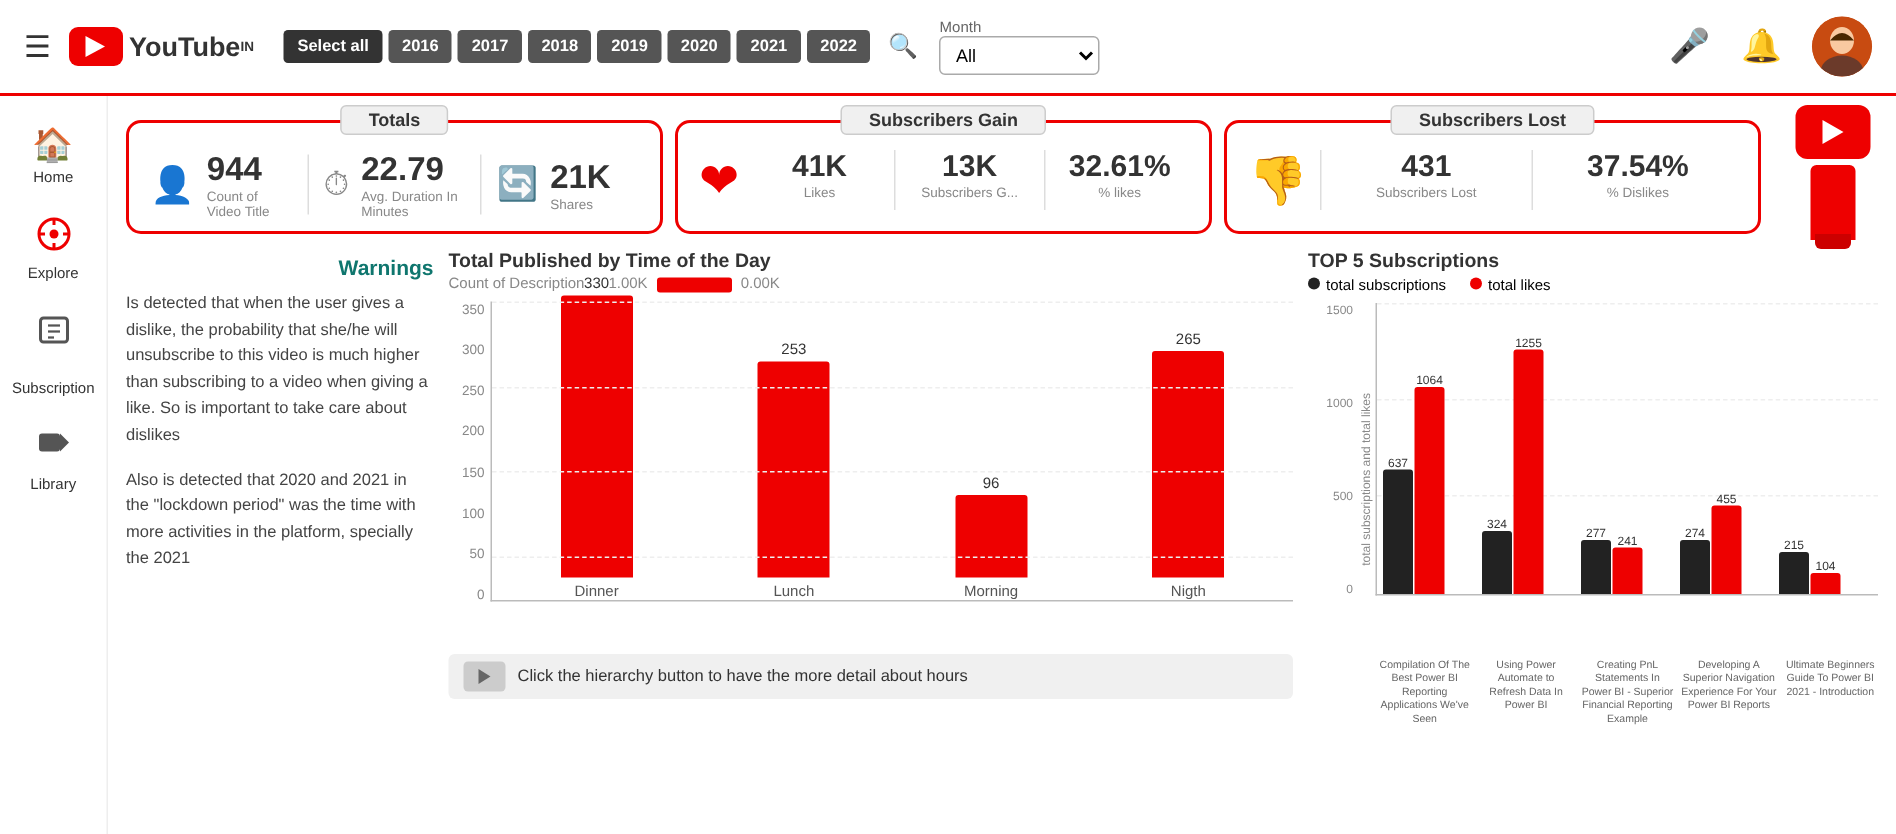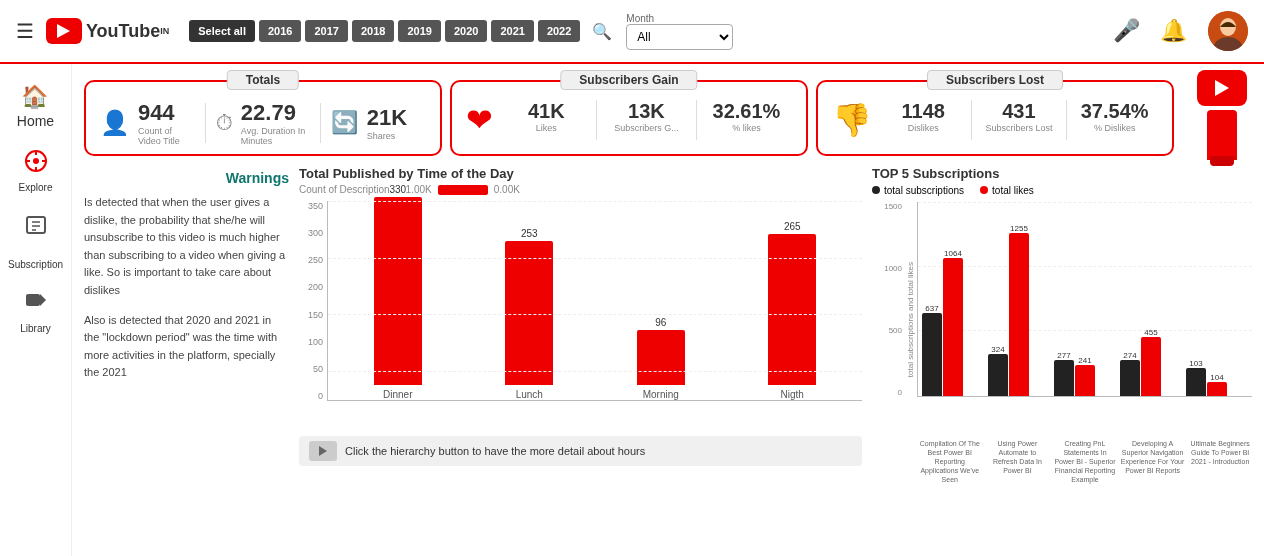--- a/index.html
+++ b/index.html
@@ -52,21 +52,21 @@
         <ellipse cx="20" cy="36" rx="14" ry="10" fill="#6b3a2a"></ellipse>
         <path d="M12 16 Q20 6 28 16" fill="#4a2800"></path>
       </svg>
     </div>
   </div>
 </div>
 
 <div style="position:absolute;left:0;top:64px;width:72px;height:492px;display:flex;flex-direction:column;align-items:center;padding-top:12px;gap:4px;border-right:1px solid #eee;">
   <div style="display:flex;flex-direction:column;align-items:center;gap:3px;padding:8px 6px;cursor:pointer;border-radius:8px;width:62px;">
     <span style="font-size:22px;">🏠</span>
-    <span style="font-size:14px;color:#333;">Home</span>
+    <span style="font-size:10px;color:#333;">Home</span>
   </div>
   <div style="display:flex;flex-direction:column;align-items:center;gap:3px;padding:8px 6px;cursor:pointer;border-radius:8px;width:62px;">
     <span style="font-size:22px;color:#e00;">
       <svg width="24" height="24" viewBox="0 0 24 24">
           <circle cx="12" cy="12" r="10" fill="none" stroke="#e00" stroke-width="2"></circle>
           <circle cx="12" cy="12" r="3" fill="#e00"></circle>
           <line x1="12" y1="2" x2="12" y2="6" stroke="#e00" stroke-width="2"></line>
           <line x1="12" y1="18" x2="12" y2="22" stroke="#e00" stroke-width="2"></line>
           <line x1="2" y1="12" x2="6" y2="12" stroke="#e00" stroke-width="2"></line>
           <line x1="18" y1="12" x2="22" y2="12" stroke="#e00" stroke-width="2"></line>
@@ -150,24 +150,20 @@
           </div>
         </div>
       </div>
     </div>
 
     <div style="border:2px solid #e00;border-radius:10px;padding:10px 14px 8px;flex:1;position:relative;">
       <div style="position:absolute;top:-12px;left:50%;transform:translateX(-50%);background:#f0f0f0;padding:2px 18px;border-radius:4px;font-size:12px;font-weight:600;color:#333;white-space:nowrap;border:1px solid #ccc;">Subscribers Lost</div>
       <div style="display:flex;align-items:center;gap:8px;margin-top:8px;">
         <div style="font-size:32px;color:#e00;flex-shrink:0;">👎</div>
         <div style="display:flex;gap:4px;flex:1;">
-          <div style="flex:1;text-align:center;">
-            <div style="font-size:20px;font-weight:bold;color:#333;">1148</div>
-            <div style="font-size:9px;color:#888;">Dislikes</div>
-          </div>
           <div style="width:1px;background:#ddd;height:40px;"></div>
           <div style="flex:1;text-align:center;">
             <div style="font-size:20px;font-weight:bold;color:#333;">431</div>
             <div style="font-size:9px;color:#888;">Subscribers Lost</div>
           </div>
           <div style="width:1px;background:#ddd;height:40px;"></div>
           <div style="flex:1;text-align:center;">
             <div style="font-size:20px;font-weight:bold;color:#333;">37.54%</div>
             <div style="font-size:9px;color:#888;">% Dislikes</div>
           </div>
@@ -322,21 +318,21 @@
               <div style="width:20px;height:36px;background:#222;border-radius:2px 2px 0 0;"></div>
             </div>
             <div style="display:flex;flex-direction:column;align-items:center;">
               <span style="font-size:8px;color:#333;">455</span>
               <div style="width:20px;height:59px;background:#e00;border-radius:2px 2px 0 0;"></div>
             </div>
           </div>
 
           <div style="display:flex;gap:1px;align-items:flex-end;flex:1;position:relative;">
             <div style="display:flex;flex-direction:column;align-items:center;">
-              <span style="font-size:8px;color:#333;">103</span>
+              <span style="font-size:8px;color:#333;">215</span>
               <div style="width:20px;height:28px;background:#222;border-radius:2px 2px 0 0;"></div>
             </div>
             <div style="display:flex;flex-direction:column;align-items:center;">
               <span style="font-size:8px;color:#333;">104</span>
               <div style="width:20px;height:14px;background:#e00;border-radius:2px 2px 0 0;"></div>
             </div>
           </div>
         </div>
       </div>
 

